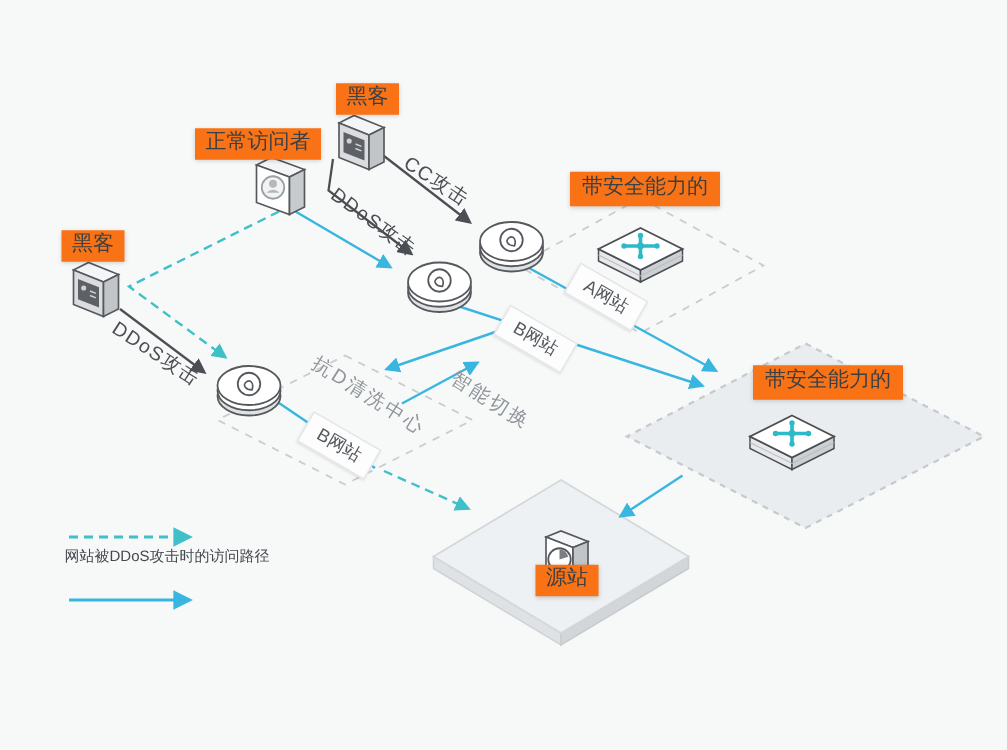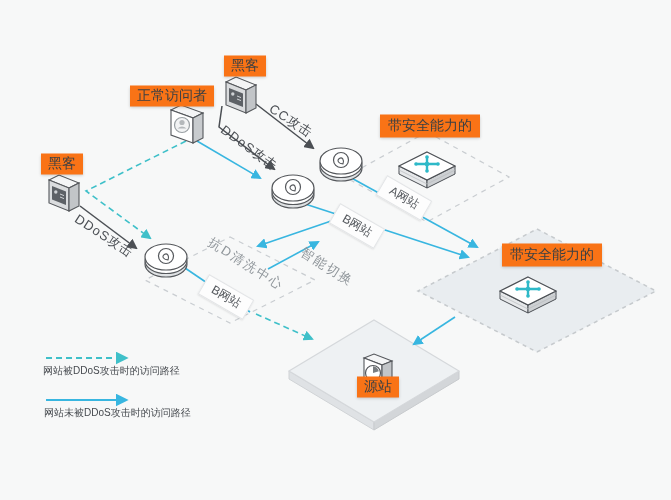--- a/index.html
+++ b/index.html
@@ -184,15 +184,14 @@
 <div class="edge-label" style="left:104px;top:236px;">DDoS攻击</div>
 
 <div class="badge" style="left:404px;top:198px;">A网站</div>
 <div class="badge" style="left:357px;top:226px;">B网站</div>
 <div class="badge" style="left:226px;top:297px;">B网站</div>
 
 <div class="region-label" style="left:246px;top:264px;">抗D清洗中心</div>
 <div class="region-label" style="left:327px;top:267px;">智能切换</div>
 
 <div class="legend-text" style="left:43px;top:364px;">网站被DDoS攻击时的访问路径</div>
-<div class="legend-text" style="left:44px;top:406px;">网站未被DDoS攻击时的访问路径</div>
 
 </div>
 
 </body></html>

